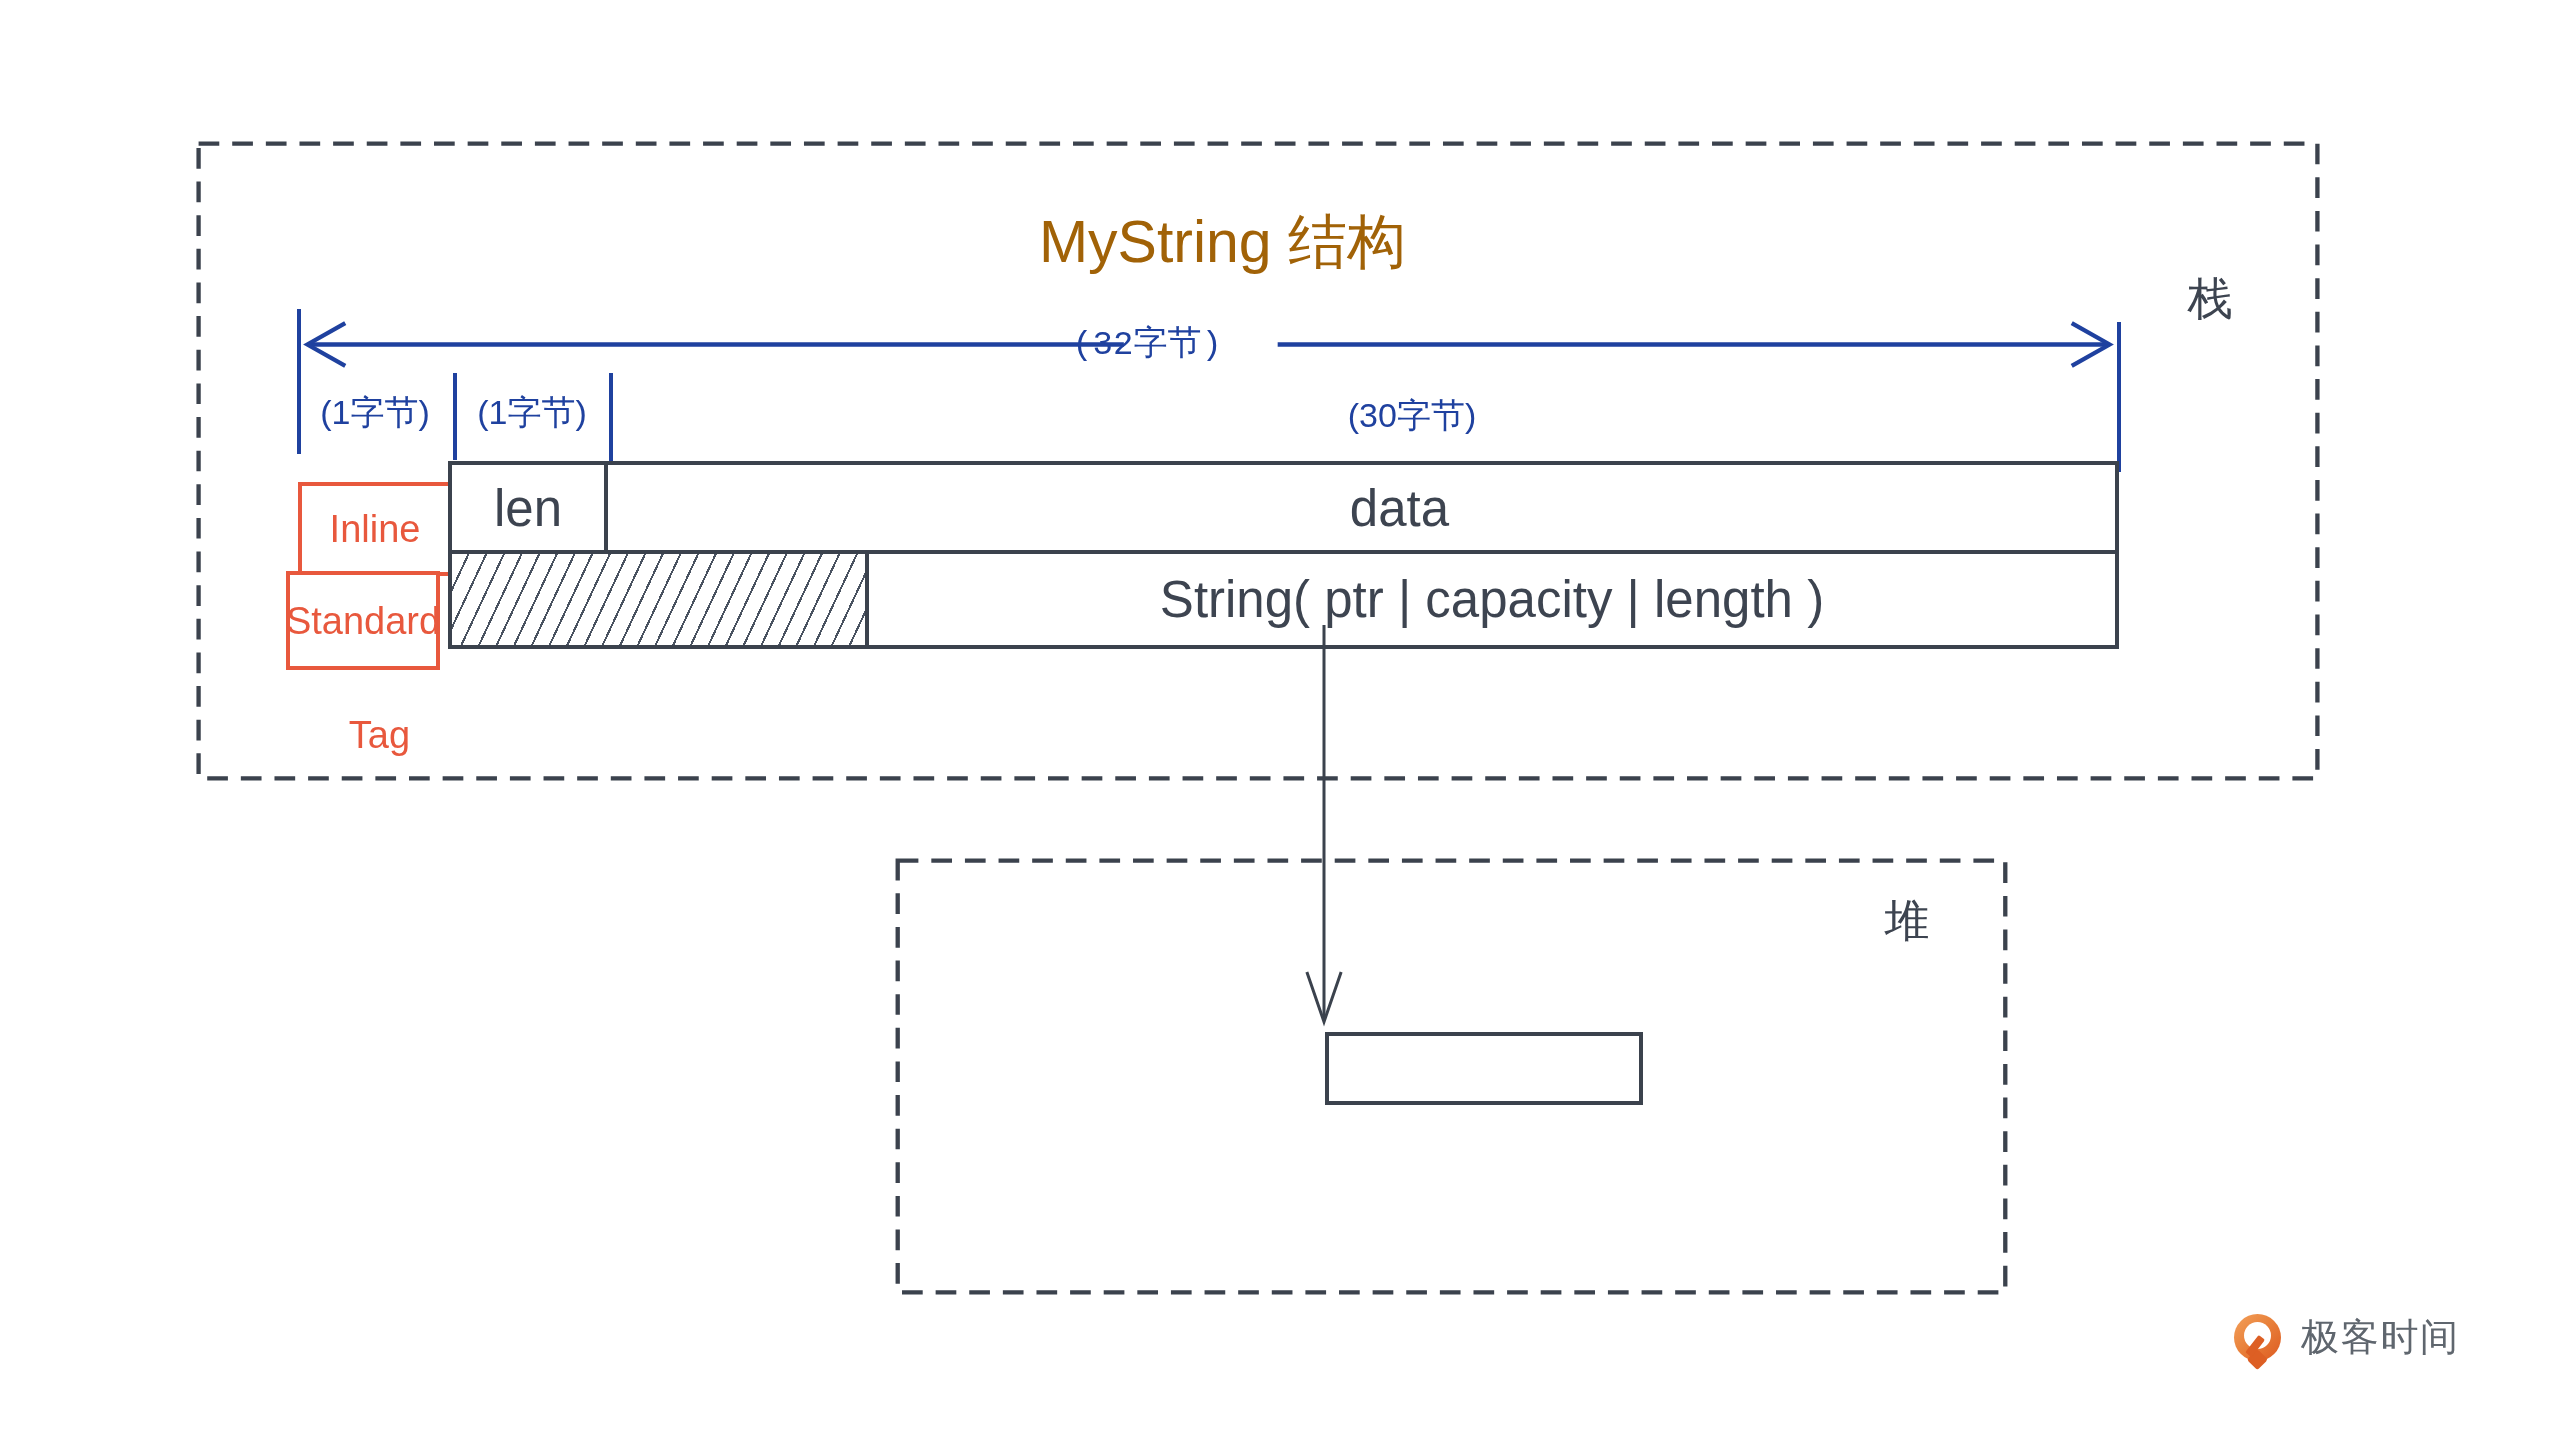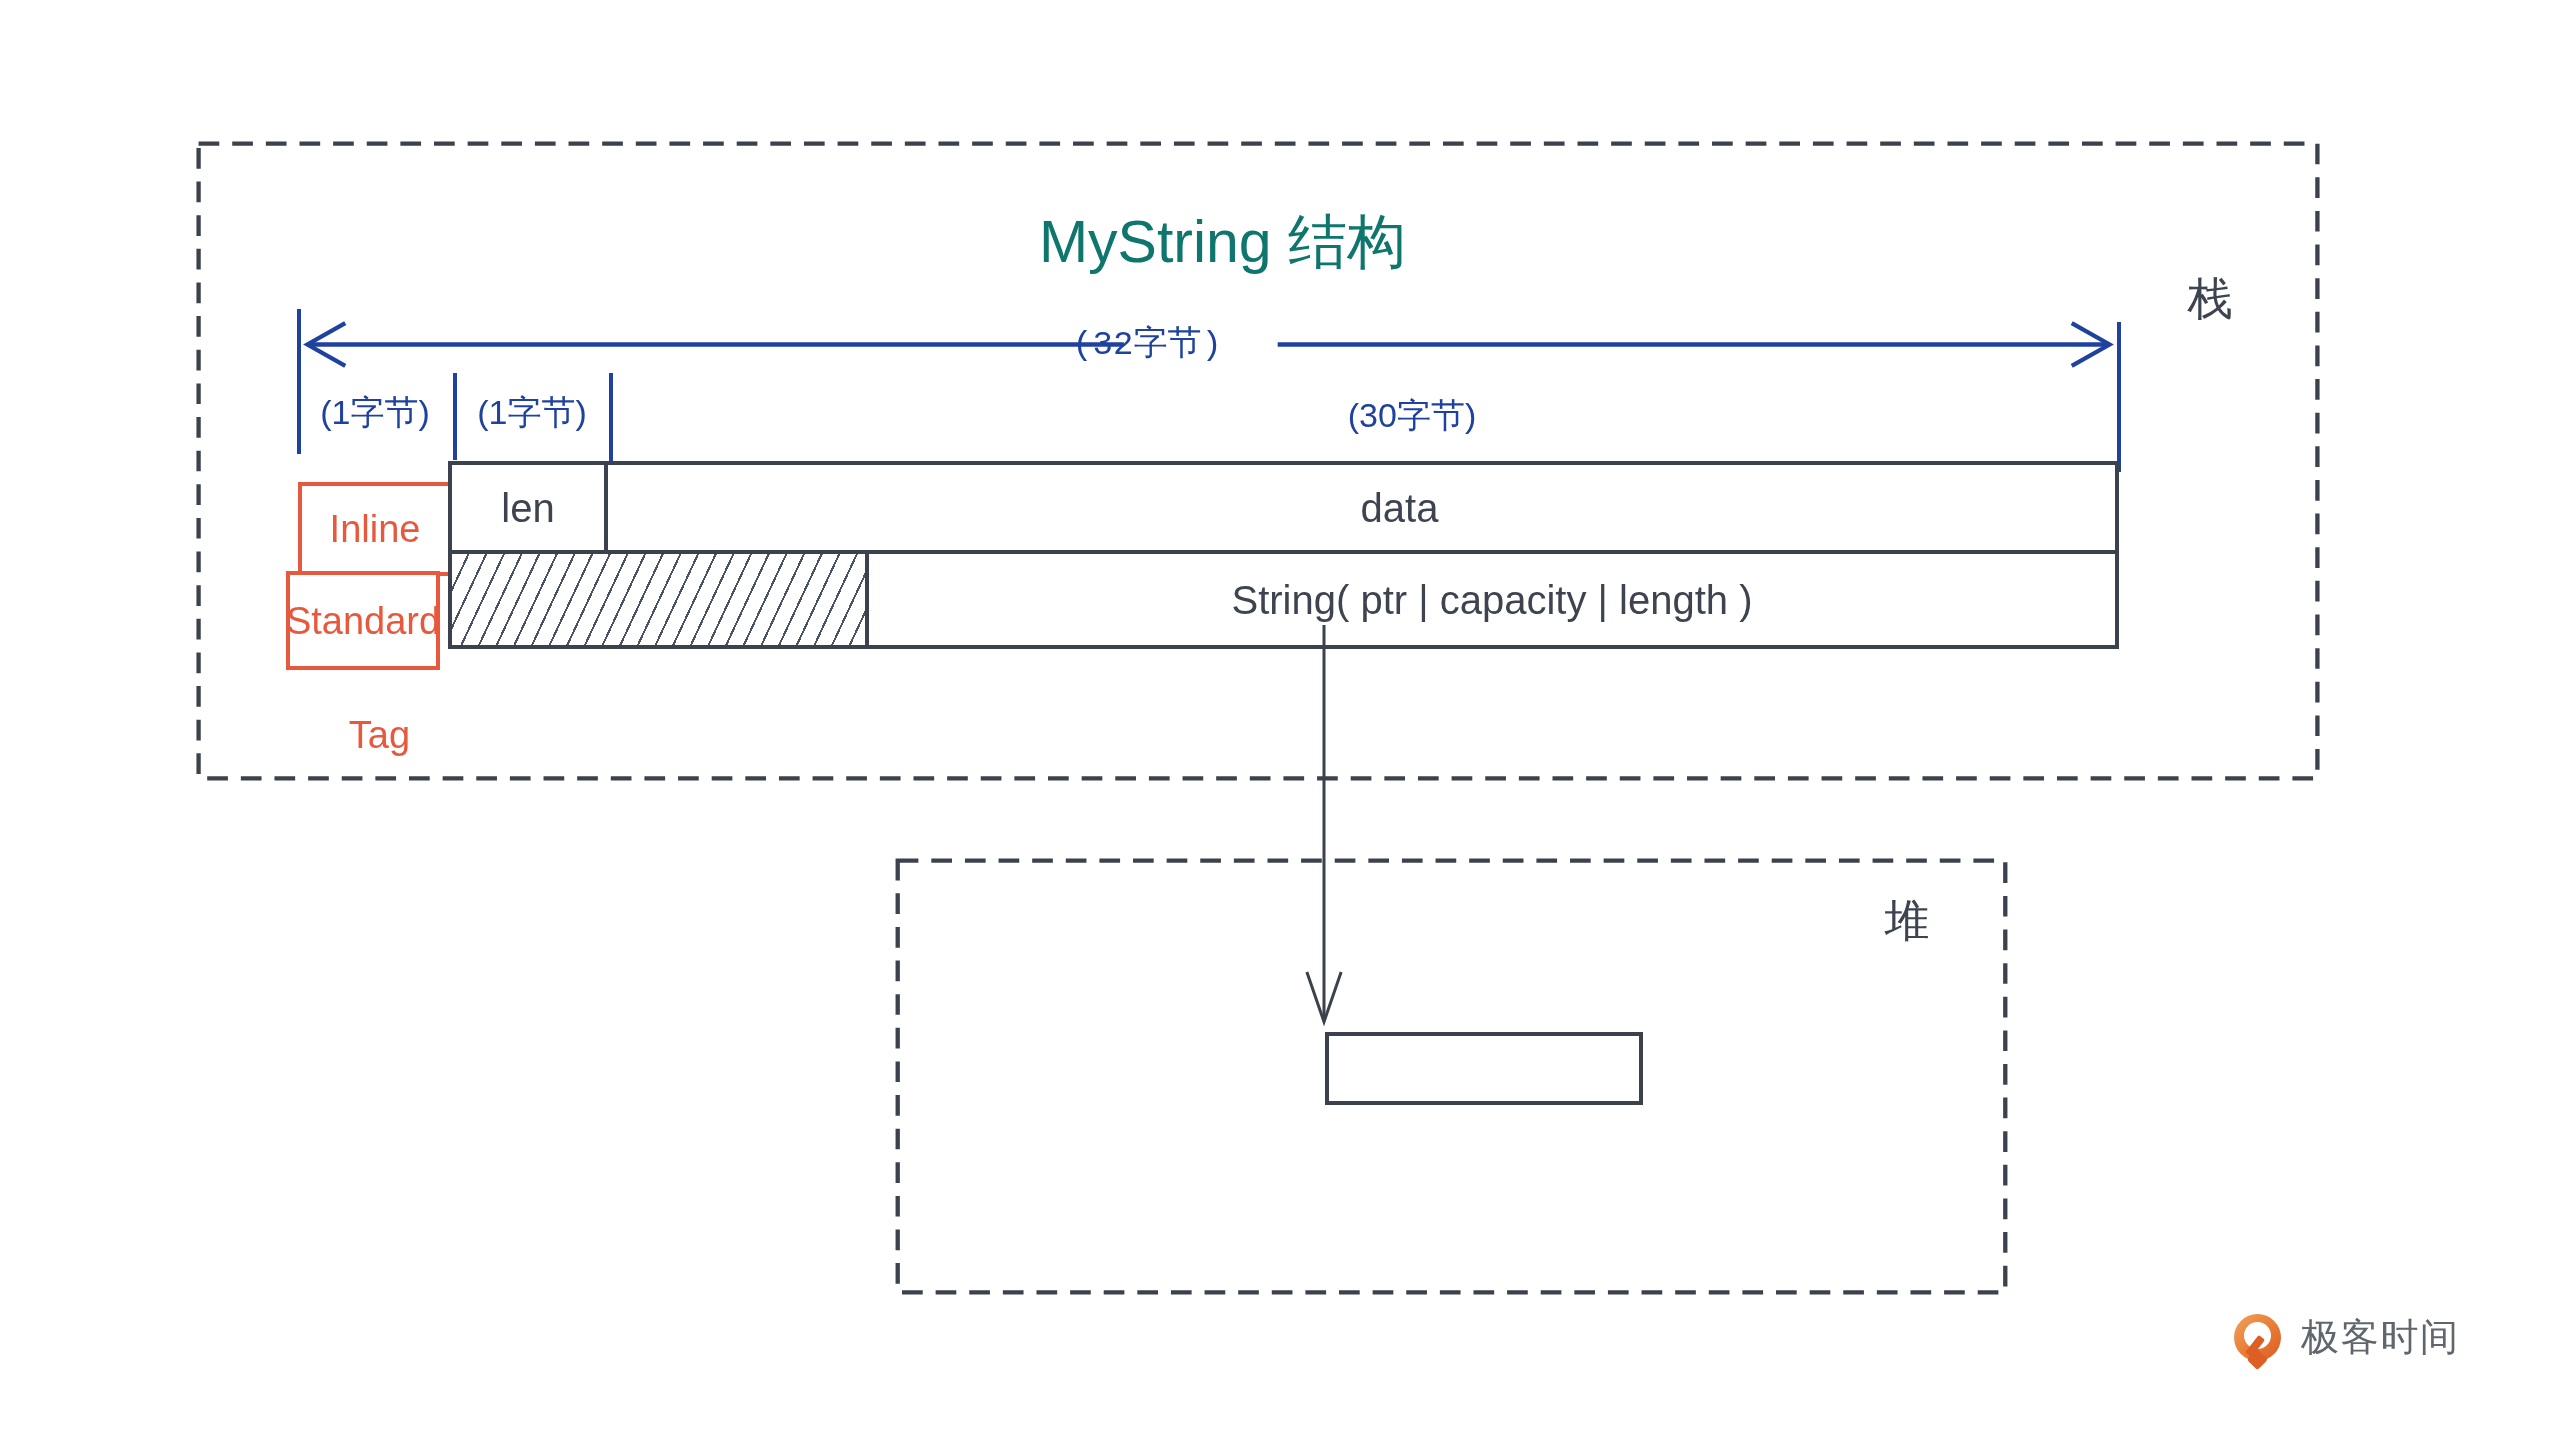--- a/index.html
+++ b/index.html
@@ -11,28 +11,28 @@
     color:#3b424d;
     overflow:hidden;
   }
   .abs{position:absolute;}
   .flexc{display:flex;align-items:center;justify-content:center;line-height:1;}
   
   svg.dashsvg{position:absolute;left:0;top:0;display:block;}
   .dashrect{fill:none;stroke:#3b424d;stroke-width:5px;stroke-dasharray:24 15;}
   
   .region-label{font-size:45px;color:#3d4450;}
-  .diagram-title{font-size:59px;color:#0f766e;text-align:center;}
+  .diagram-title{font-size:59px;color:#a16207;text-align:center;}
   
   .blue-text{color:#1f419f;font-size:34px;}
   .tick{background:#1f419f;width:4.3px;}
   
   .cell{box-sizing:border-box;background:#ffffff;border:4.3px solid #3b424d;}
   .cell.red{border-color:#e8583d;margin-top:21px;}
-  .cell-text{font-size:40px;color:#3d4450;text-align:right;}
+  .cell-text{font-size:51px;color:#3d4450;text-align:right;}
   .tag-text{font-size:38px;color:#e8583d;}
   .hatch{
     background-image:repeating-linear-gradient(115deg,
       #ffffff 0px,#ffffff 14px,#4a5361 14px,#4a5361 16px);
   }
   
   .brand-text{font-size:38px;color:#5f666e;letter-spacing:1.7px;}
   .logo-pin{
     position:relative;width:47px;height:47px;
     background:linear-gradient(135deg,#f3a05a 0%,#e9823c 45%,#dd5a20 100%);

